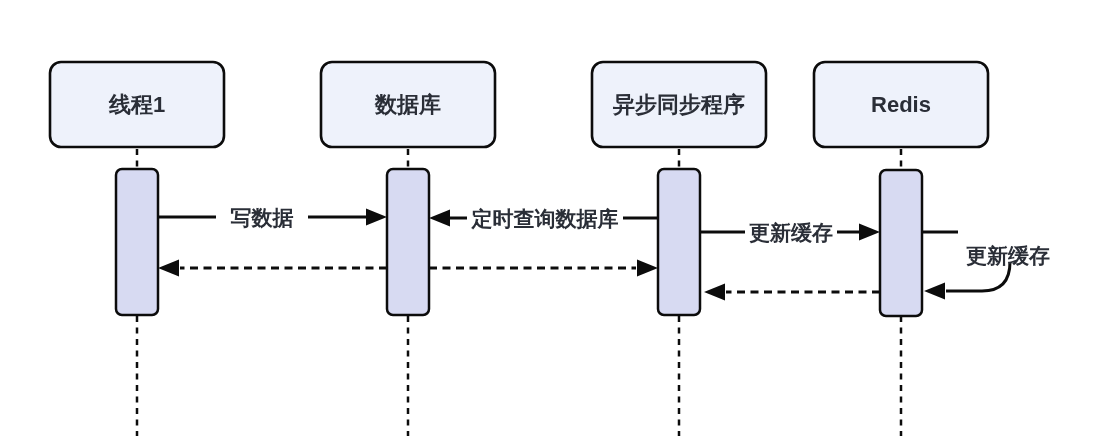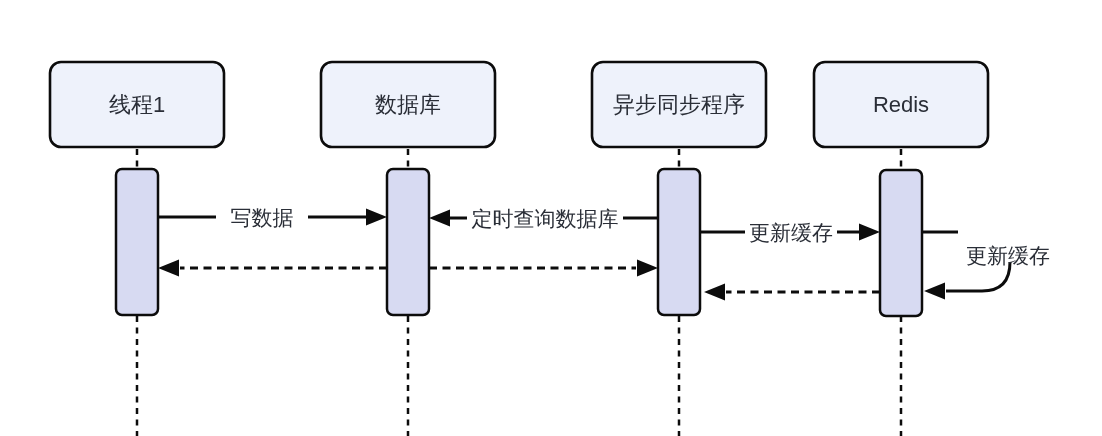--- a/index.html
+++ b/index.html
@@ -7,20 +7,21 @@
     padding: 0;
     background: #ffffff;
     font-family: "Liberation Sans", "DejaVu Sans", sans-serif;
   }
   .diagram-wrap {
     position: relative;
     width: 1102px;
     height: 436px;
     background: #ffffff;
     overflow: hidden;
+    font-weight: bold;
   }
   svg { display: block; }
 
   .participant-box {
     fill: #EEF2FB;
     stroke: #0C0C0C;
     stroke-width: 2.6;
   }
   .activation-bar {
     fill: #D7DAF2;

